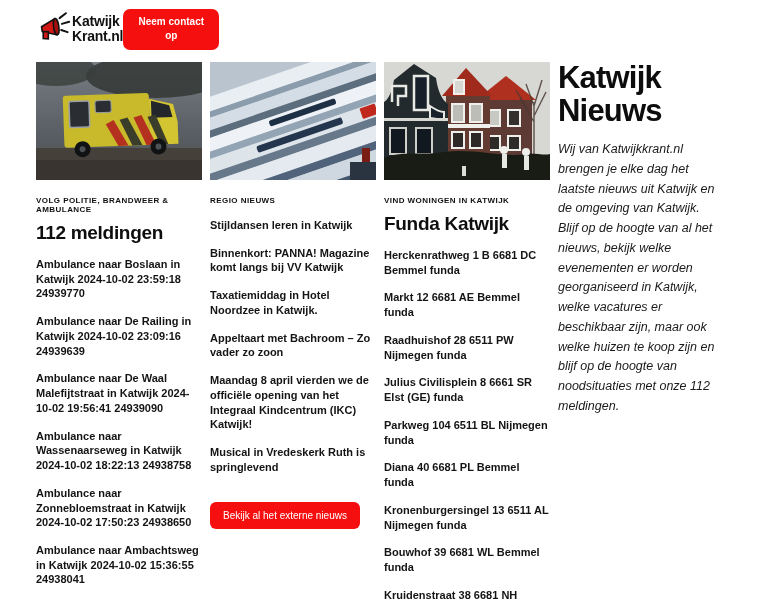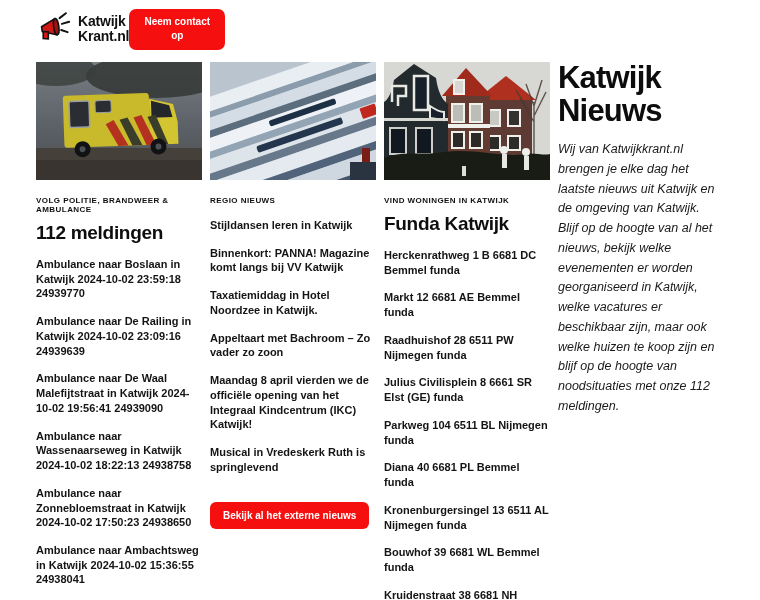--- a/index.html
+++ b/index.html
@@ -1,39 +1,39 @@
 <!DOCTYPE html>
 <html style="--accent: #f60f0f;"><head>
 <meta charset="utf-8">
 <style>
   * { margin:0; padding:0; box-sizing:border-box; }
   html,body { width:760px; height:600px; background:#ffffff; overflow:hidden;
               font-family:"Liberation Sans","DejaVu Sans",sans-serif; color:#161616; }
 
   
   .header { display:flex; align-items:center; padding:6px 44px 0 36px; height:52px; }
-  .logo { display:flex; align-items:center; gap:6px; cursor:pointer; }
+  .logo { display:flex; align-items:center; cursor:pointer; }
   .logo-text { font-size:14px; font-weight:800; line-height:1.08; letter-spacing:-0.2px; color:#111; white-space:pre-line; }
   .nav { display:flex; align-items:center; gap:23px; margin-left:auto; margin-right:24px; }
   .nav-link { font-size:11px; font-weight:600; color:#1d1d1d; cursor:pointer; white-space:nowrap; }
   .contact-btn { width:96px; background:var(--accent); color:#fff; border:none; border-radius:7px;
                  font-size:10px; font-weight:600; line-height:1.45; padding:6px 10px; cursor:pointer;
                  font-family:inherit; }
 
   
   .main { display:flex; gap:8px; padding:10px 44px 0 36px; }
   .col { width:166px; flex:none; }
   .card-img { width:100%; height:118px; overflow:hidden; cursor:pointer; }
   .card-img svg { display:block; }
   .category { margin-top:16px; font-size:8px; font-weight:700; letter-spacing:0.45px; color:#111; }
   .col h2 { margin-top:8px; font-size:19px; font-weight:800; letter-spacing:-0.3px; color:#0e0e0e; }
   .news-list { list-style:none; margin-top:13px; }
   .news-list li { font-size:11px; font-weight:700; line-height:1.34; margin-bottom:13px; color:#141414; cursor:pointer; }
   .cta { display:inline-block; background:var(--accent); color:#fff; border:none; border-radius:6px;
-         font-size:10px; font-weight:700; padding:8px 13px; margin-top:14px; cursor:pointer;
+         font-size:10px; font-weight:400; padding:8px 13px; margin-top:14px; cursor:pointer;
          font-family:inherit; white-space:nowrap; }
 
   
   .sidebar { width:160px; flex:none; margin-left:0; }
   .sidebar h1 { font-size:31px; font-weight:800; line-height:1.05; letter-spacing:-0.8px; color:#0d0d0d; }
   .sidebar p { margin-top:13px; font-size:12.5px; line-height:1.58; font-weight:400; color:#1a1a1a;font-style:italic; }
 </style>
 </head>
 <body>
 

